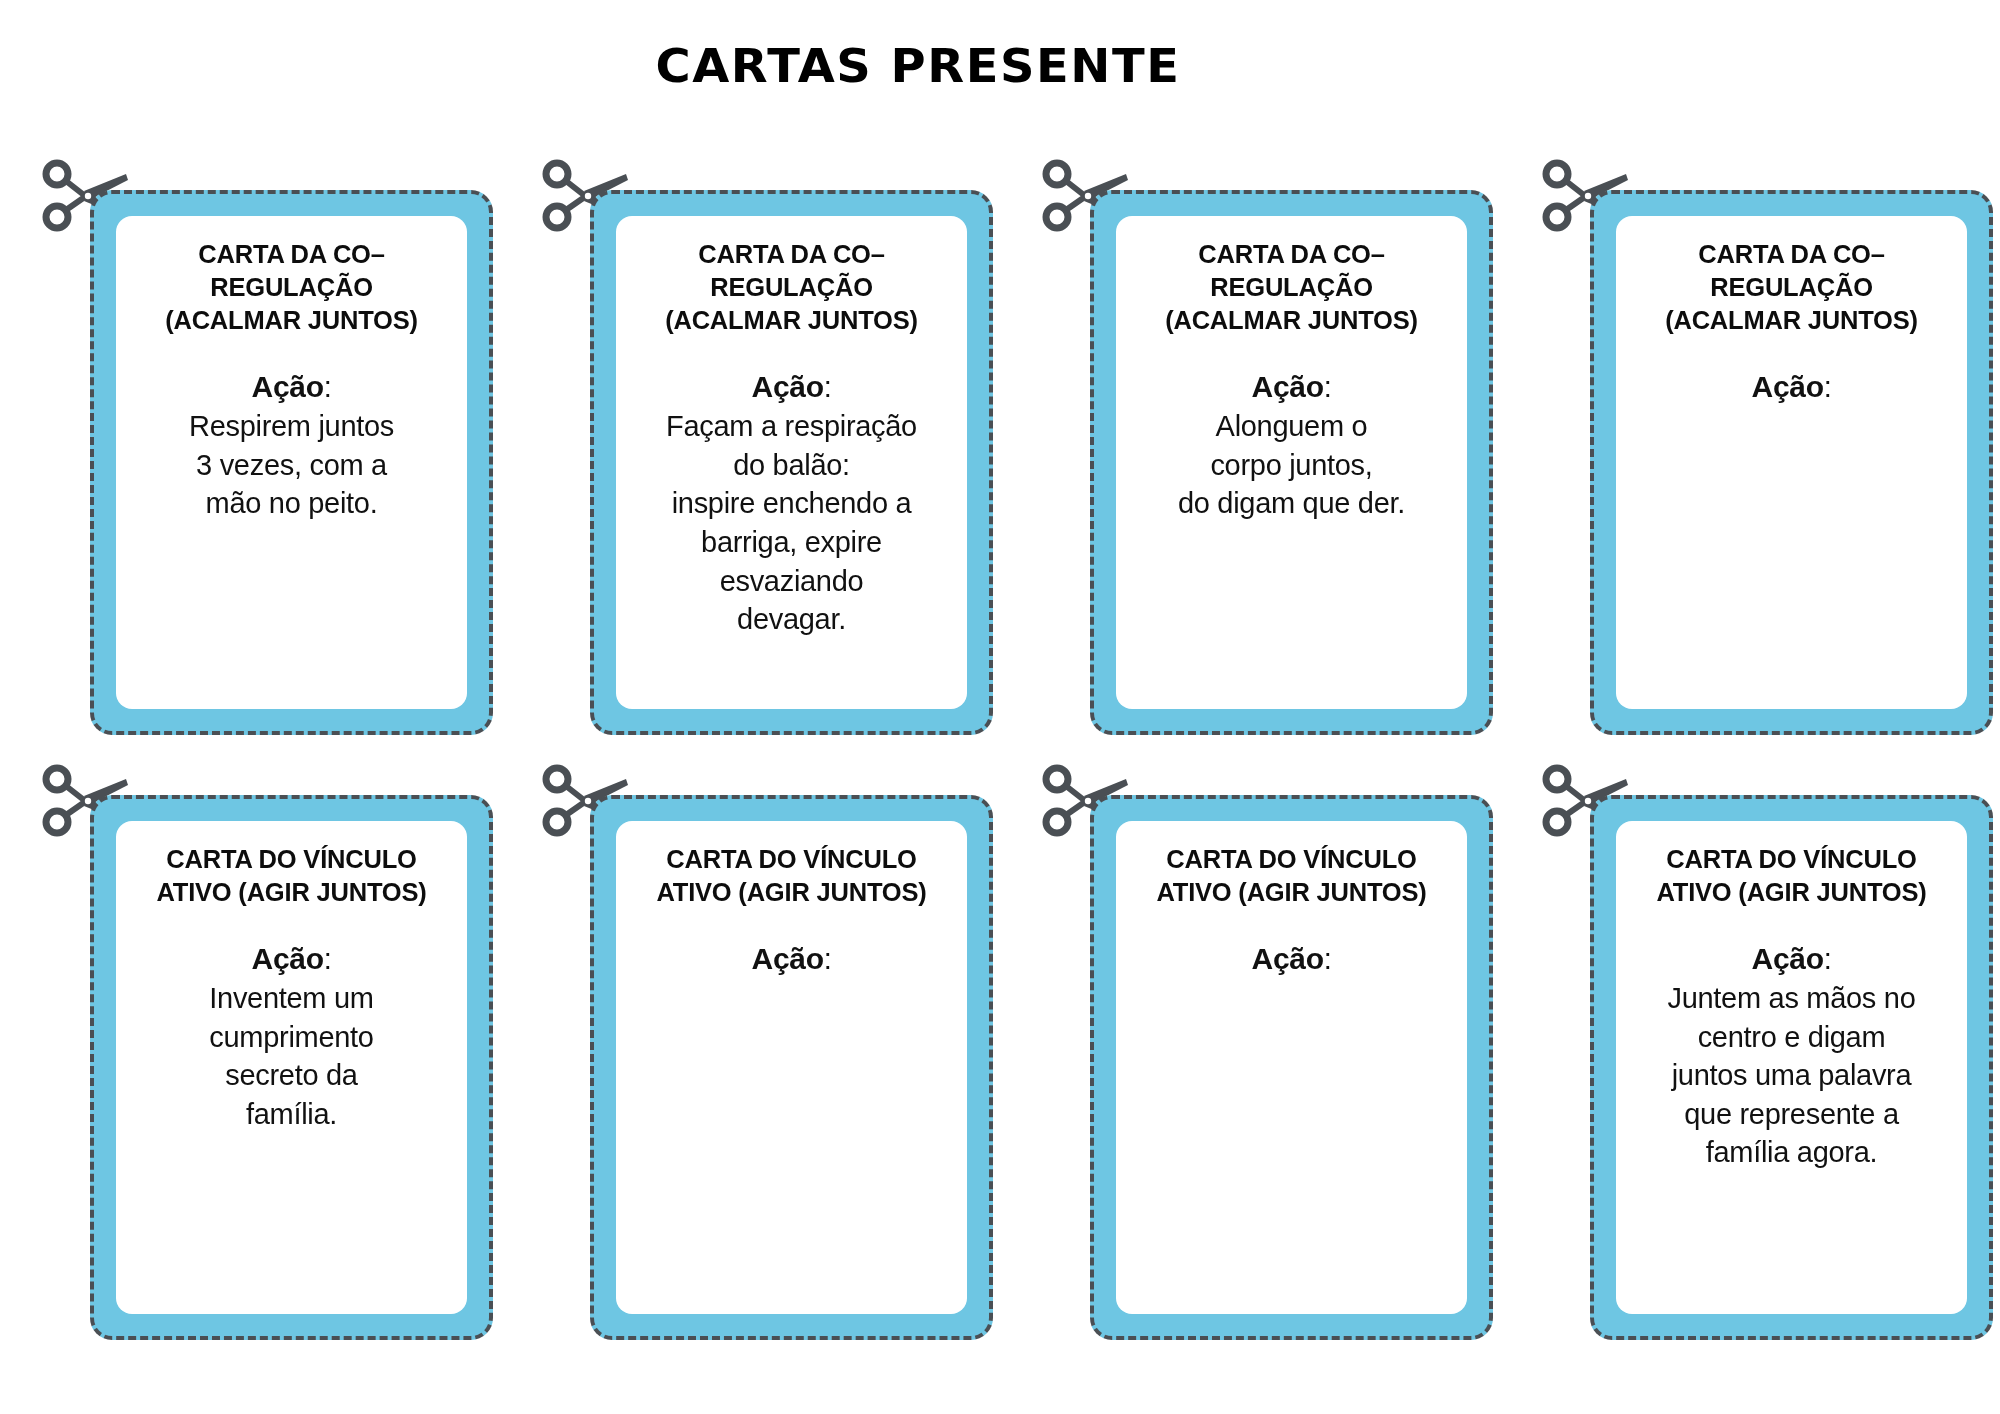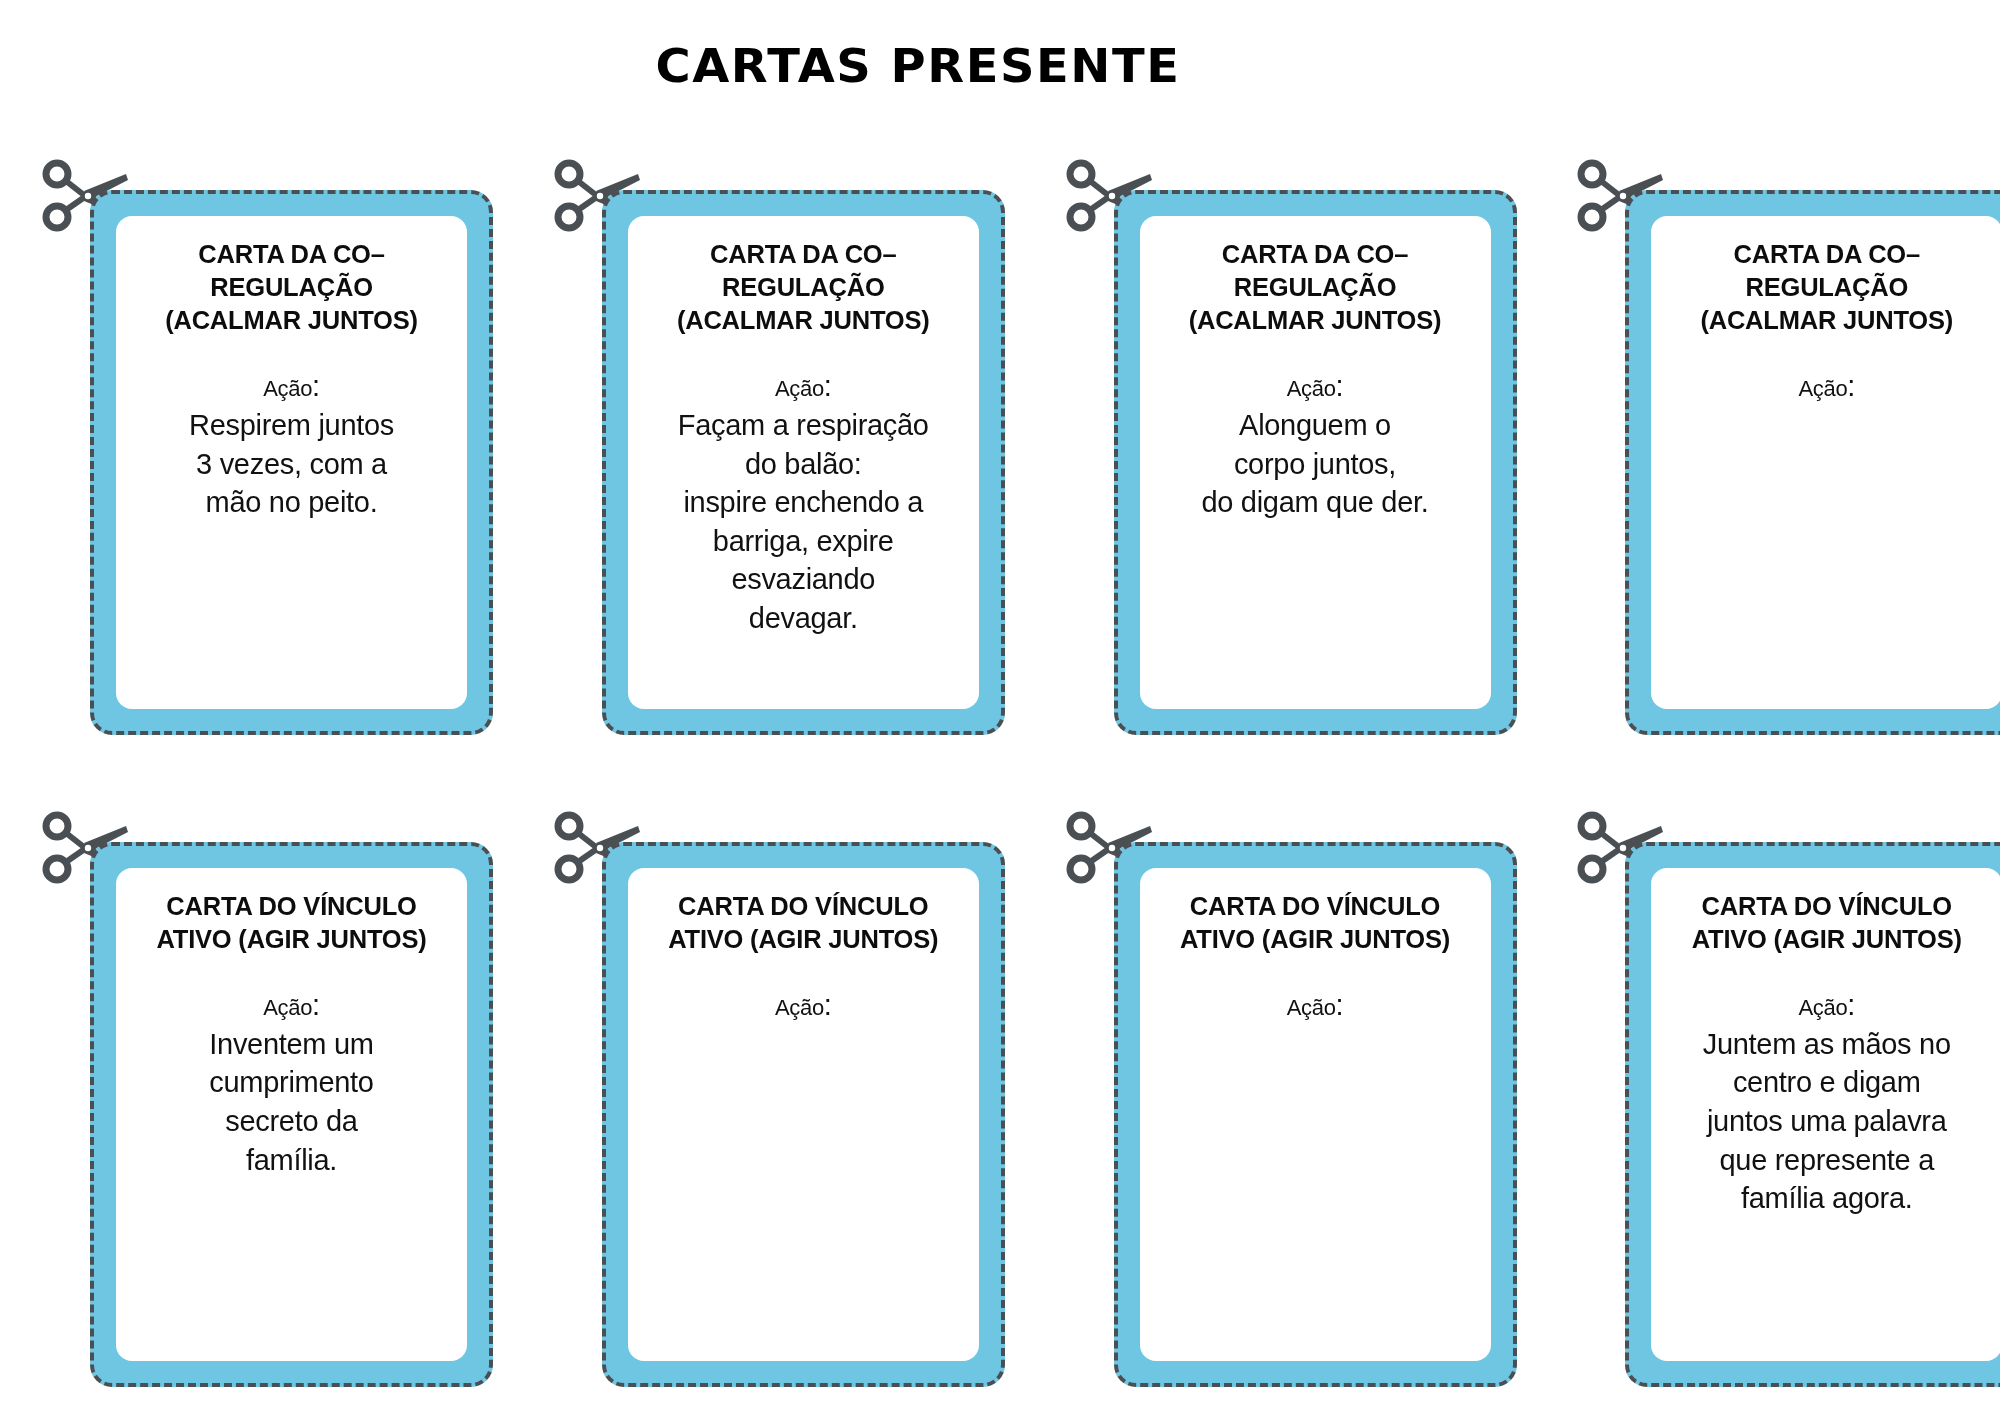--- a/index.html
+++ b/index.html
@@ -40,21 +40,20 @@
   .cards-grid {
     position: absolute;
     top: 158px;
     left: 0;
     width: 2000px;
     display: grid;
     grid-template-columns: repeat(4, 1fr);
     grid-template-rows: 605px 605px;
     column-gap: 0px;
     row-gap: 0px;
-    gap: 47px;
   }
 
   .card-slot {
     position: relative;
     width: 100%;
     height: 100%;
   }
 
   
   .card-outer {
@@ -101,22 +100,22 @@
     font-weight: 400;
     font-size: 29px;
     line-height: 1.33;
     color: #111111;
     letter-spacing: -0.3px;
     white-space: pre-line;
     margin: 0;
   }
 
   .card-body .acao {
-    font-weight: 400;
-    font-size: 22px;
+    font-weight: 700;
+    font-size: 30px;
   }
 
   
   .scissors {
     position: absolute;
     left: 42px;
     top: 0px;
     width: 88px;
     height: 78px;
     pointer-events: none;

